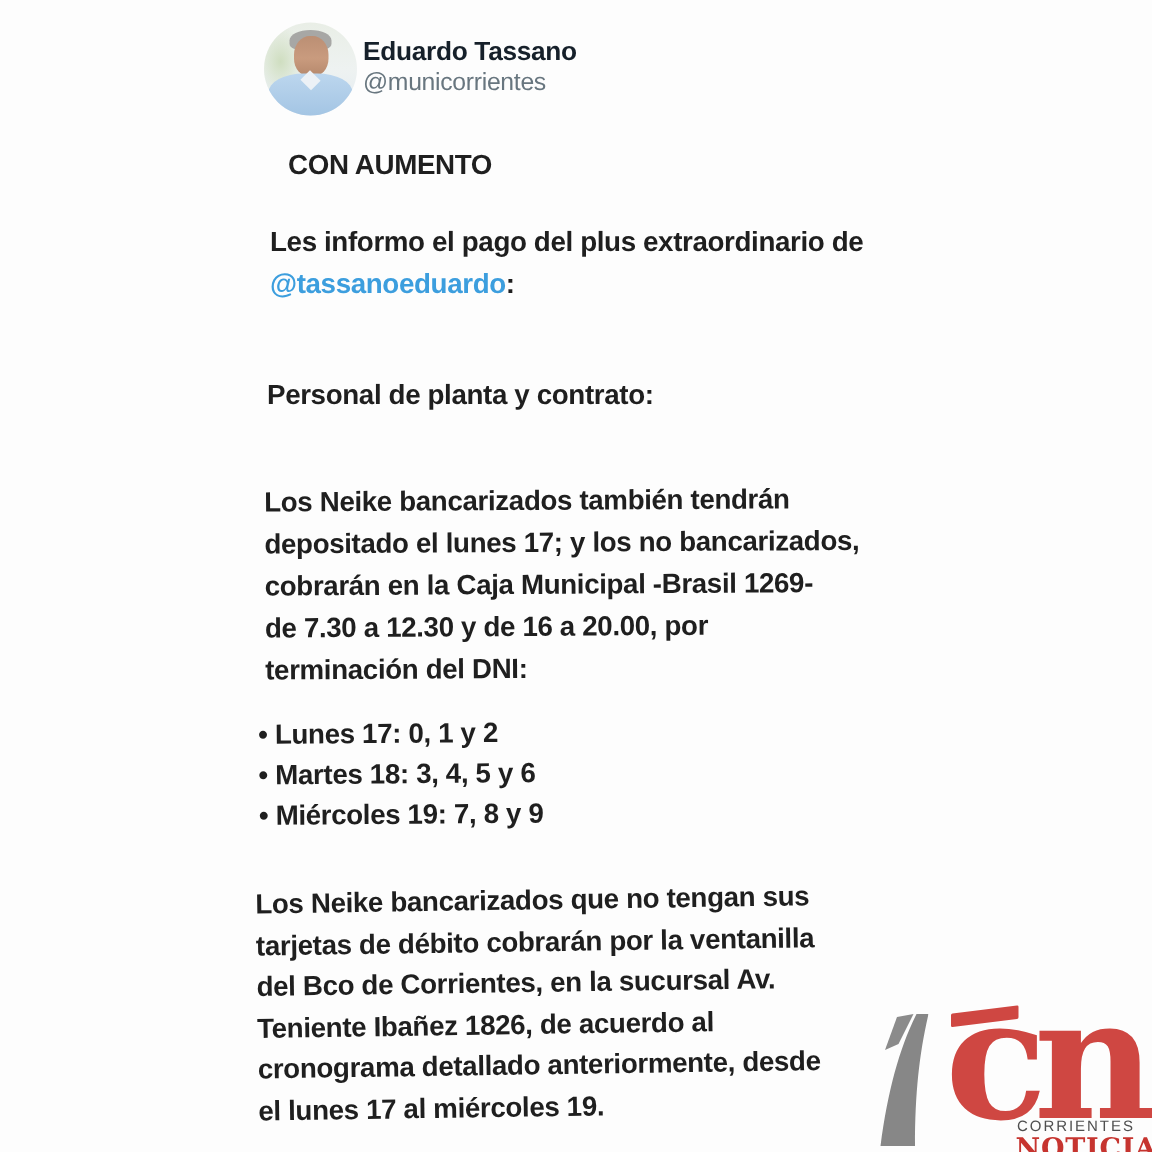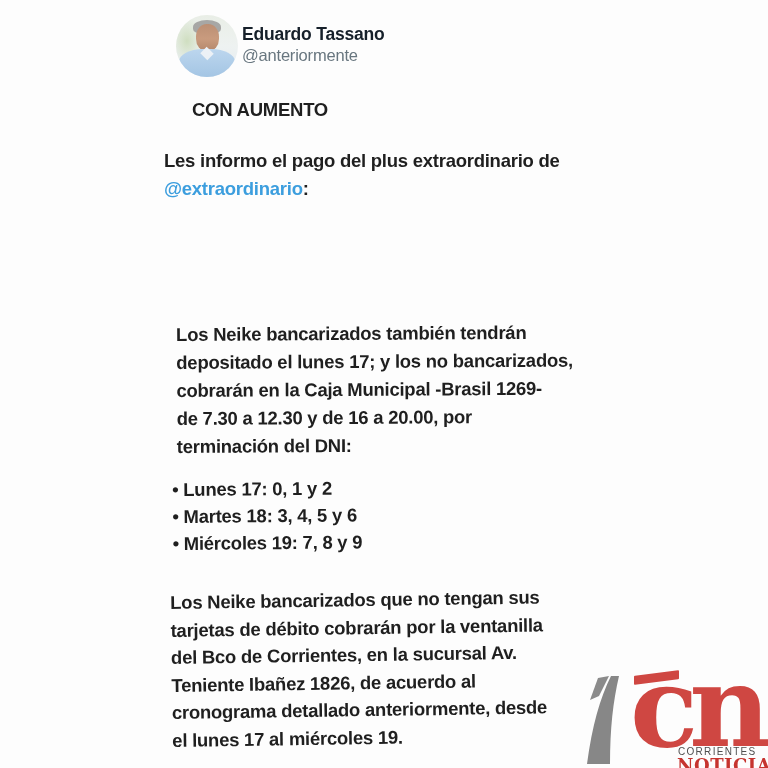--- a/index.html
+++ b/index.html
@@ -35,21 +35,21 @@
 
   .author-name   { left:242px; top:24px; font-size:17.5px; font-weight:700; color:#16202a; letter-spacing:-0.2px; }
   .author-handle { left:242px; top:46px; font-size:16.5px; font-weight:400; color:#68767f; letter-spacing:-0.2px; }
 
   
   .body-text {
     font-weight:700; font-size:18.5px; letter-spacing:-0.25px;
     color:#1f1f1f; line-height:27.5px;
   }
   .heading   { left:180px; top:96px;margin-left:12px; }
-  .intro     { left:164px; top:147px; line-height:28px; }
+  .intro     { left:180px; top:147px; line-height:28px; }
   .mention   { color:#3c9ede; }
   .section1  { left:178px; top:249px; }
   .para2     { left:176px; top:321px; line-height:28px; transform:rotate(-0.35deg); transform-origin:left top; }
   .schedule  { left:172px; top:476px; line-height:27px; transform:rotate(-0.5deg); transform-origin:left top; }
   .para3     { left:170px; top:589px; transform:rotate(-0.85deg); transform-origin:left top; }
 
   
   .watermark { left:584px; top:668px; width:184px; height:100px; }
   .wm-mark   { position:absolute; left:2px; top:8px; width:33px; height:90px; }
   .wm-bar    { position:absolute; left:50px; top:5px; width:45px; height:9px;
@@ -67,30 +67,31 @@
 <body>
 
 <div class="abs avatar">
   <div class="av-leaf"></div>
   <div class="av-hair"></div>
   <div class="av-face"></div>
   <div class="av-shirt"></div>
   <div class="av-collar"></div>
 </div>
 <div class="abs author-name">Eduardo Tassano</div>
-<div class="abs author-handle">@anteriormente</div>
+<div class="abs author-handle">@municorrientes</div>
 
 <div class="abs body-text heading line">CON AUMENTO</div>
 
 <div class="abs body-text intro">
   <div class="line">Les informo el pago del plus extraordinario de</div>
-  <div class="line"><span class="mention">@extraordinario</span><span>:</span></div>
+  <div class="line"><span class="mention">@tassanoeduardo</span><span>:</span></div>
 </div>
 
 <div class="abs body-text section1">
+  <div class="line">Personal de planta y contrato:</div>
 </div>
 
 <div class="abs body-text para2">
   <div class="line">Los Neike bancarizados también tendrán</div>
   <div class="line">depositado el lunes 17; y los no bancarizados,</div>
   <div class="line">cobrarán en la Caja Municipal -Brasil 1269-</div>
   <div class="line">de 7.30 a 12.30 y de 16 a 20.00, por</div>
   <div class="line">terminación del DNI:</div>
 </div>
 

